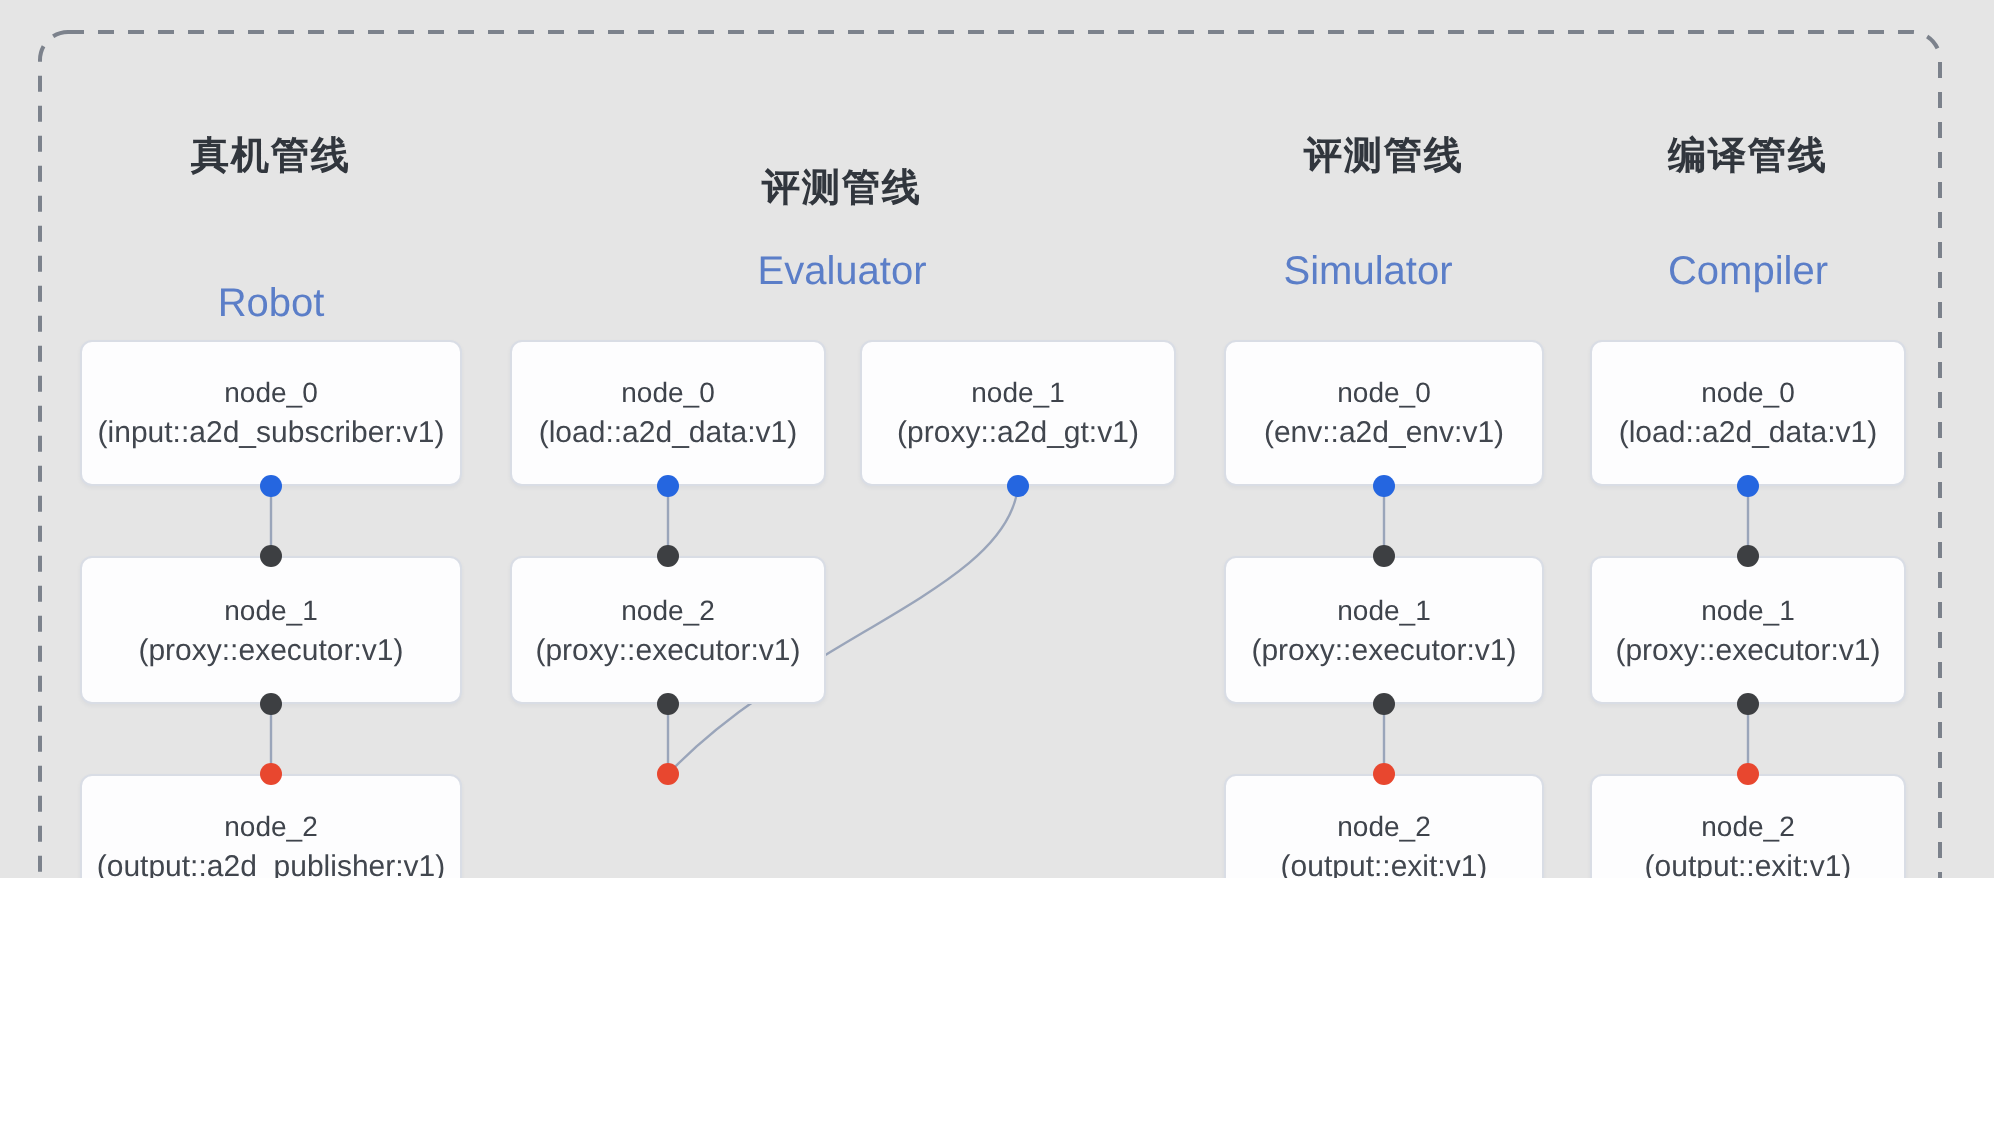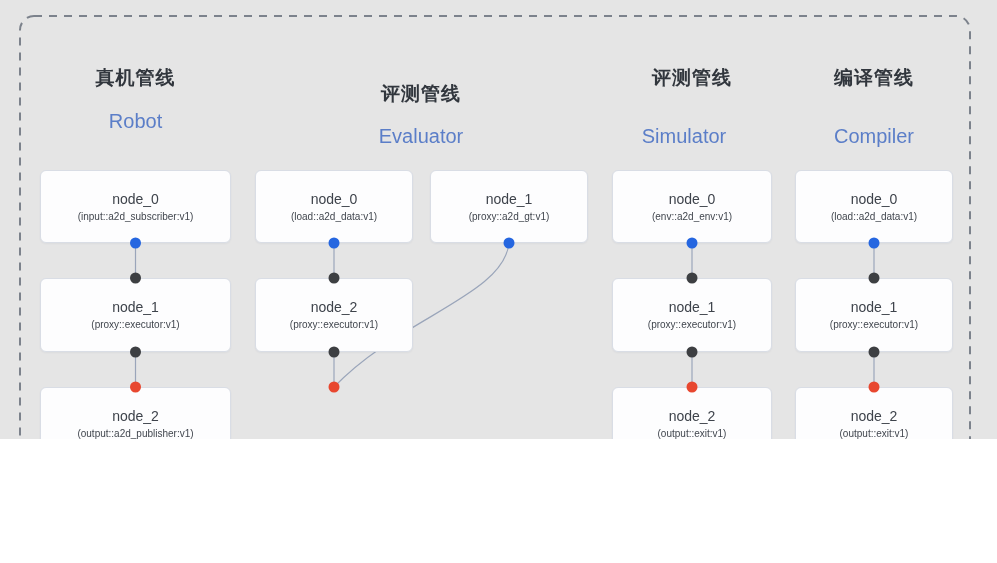--- a/index.html
+++ b/index.html
@@ -28,21 +28,21 @@
     position:absolute;
     background:#fdfdfe;
     border:1px solid #d9dde5;
     border-radius:6px;
     box-shadow:0 1px 2px rgba(40,55,90,0.05);
     display:flex;flex-direction:column;
     align-items:center;justify-content:center;
     gap:6px;z-index:2;box-sizing:border-box;
   }
   .node .nm{font-size:14px;color:#3e434b;line-height:1;}
-  .node .dt{font-size:10px;color:#41464e;line-height:1;}
+  .node .dt{font-size:15px;color:#41464e;line-height:1;}
 </style>
 </head>
 <body>
 
 <div class="canvas">
 
   <svg class="layer under">
     <rect x="20" y="16" width="950" height="521" rx="14" ry="14" fill="none" stroke-width="2" stroke-dasharray="8 7" stroke="#7c828c"></rect>
 
     <line x1="135.5" y1="243" x2="135.5" y2="278" stroke-width="1.2" stroke="#9aa5ba"></line>
@@ -54,21 +54,21 @@
     <path d="M 509 243 C 504 295, 400 318, 334 387" fill="none" stroke-width="1.2" stroke="#9aa5ba"></path>
 
     <line x1="692" y1="243" x2="692" y2="278" stroke-width="1.2" stroke="#9aa5ba"></line>
     <line x1="692" y1="352" x2="692" y2="387" stroke-width="1.2" stroke="#9aa5ba"></line>
 
     <line x1="874" y1="243" x2="874" y2="278" stroke-width="1.2" stroke="#9aa5ba"></line>
     <line x1="874" y1="352" x2="874" y2="387" stroke-width="1.2" stroke="#9aa5ba"></line>
   </svg>
 
   <div class="title-zh" style="left:135.5px;top:65px">真机管线</div>
-  <div class="title-en" style="left:135.5px;top:110px">Robot</div>
+  <div class="title-en" style="left:135.5px;top:141px">Robot</div>
   <div class="title-zh" style="left:421px;top:81px">评测管线</div>
   <div class="title-en" style="left:421px;top:125px">Evaluator</div>
   <div class="title-zh" style="left:692px;top:65px">评测管线</div>
   <div class="title-en" style="left:684px;top:125px">Simulator</div>
   <div class="title-zh" style="left:874px;top:65px">编译管线</div>
   <div class="title-en" style="left:874px;top:125px">Compiler</div>
 
   <div class="node" style="left:40px;top:170px;width:191px;height:73px">
     <div class="nm">node_0</div>
     <div class="dt">(input::a2d_subscriber:v1)</div>

